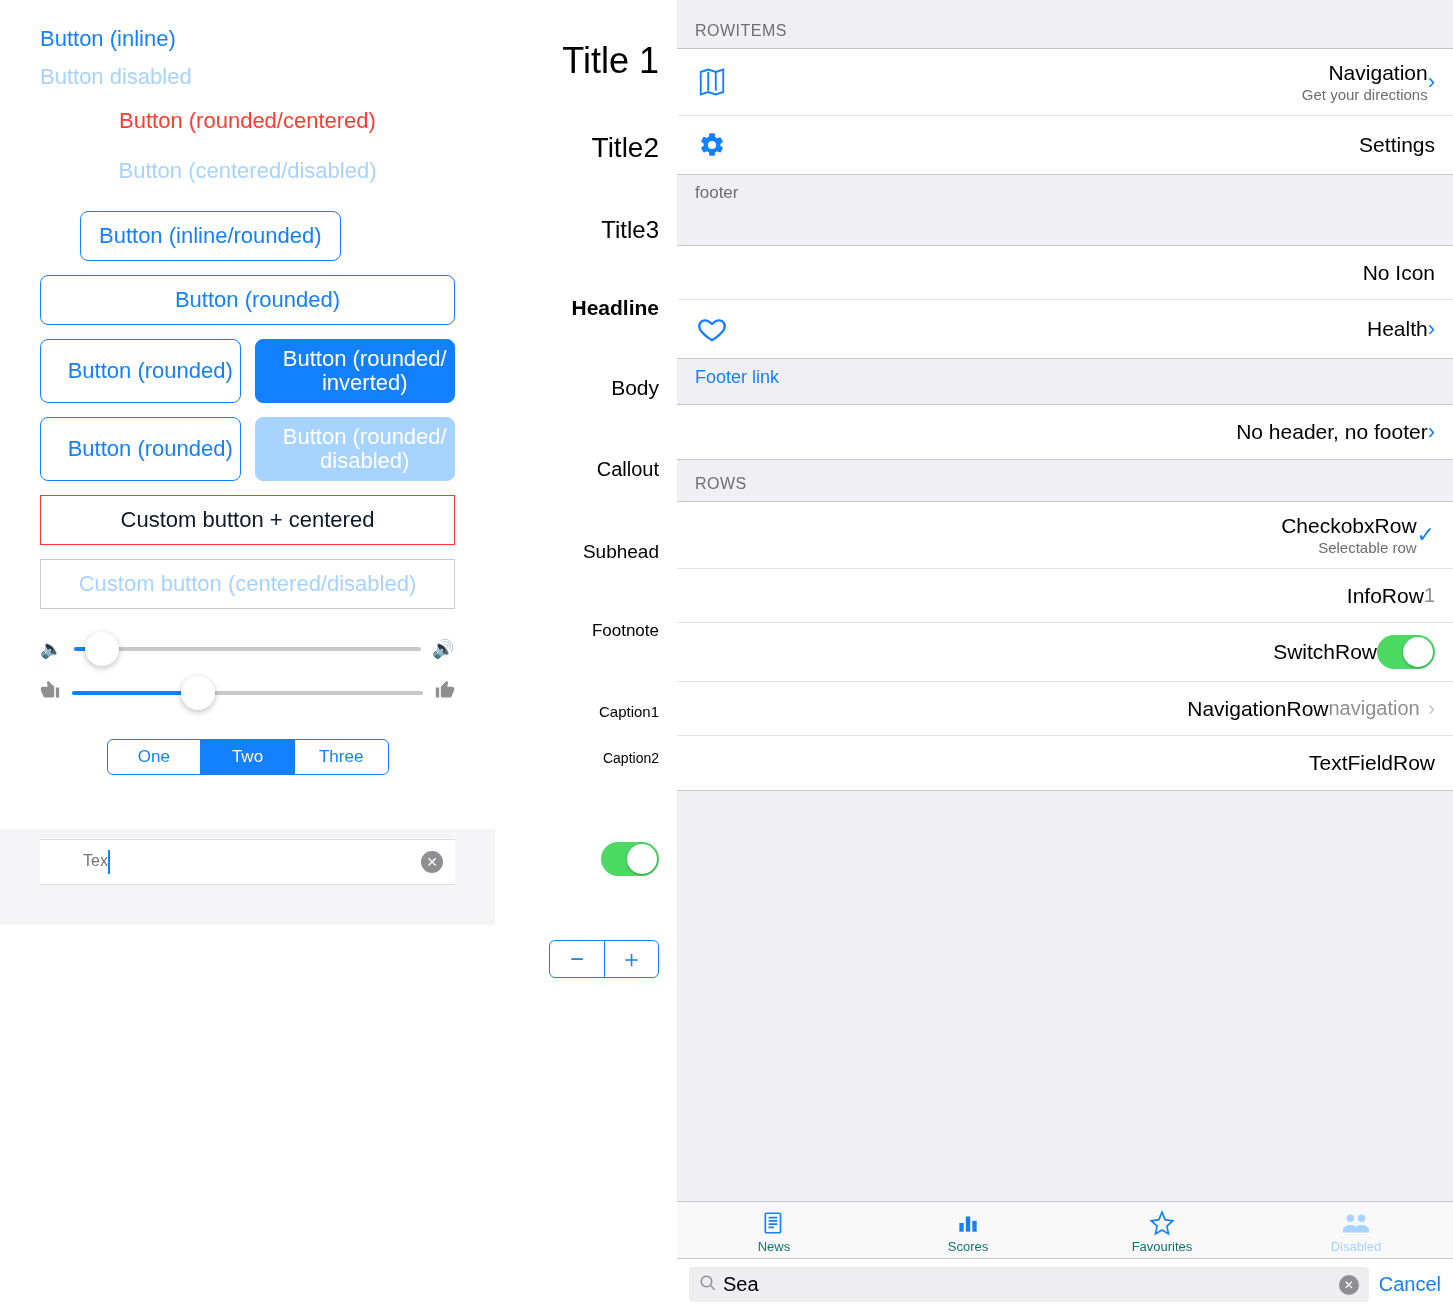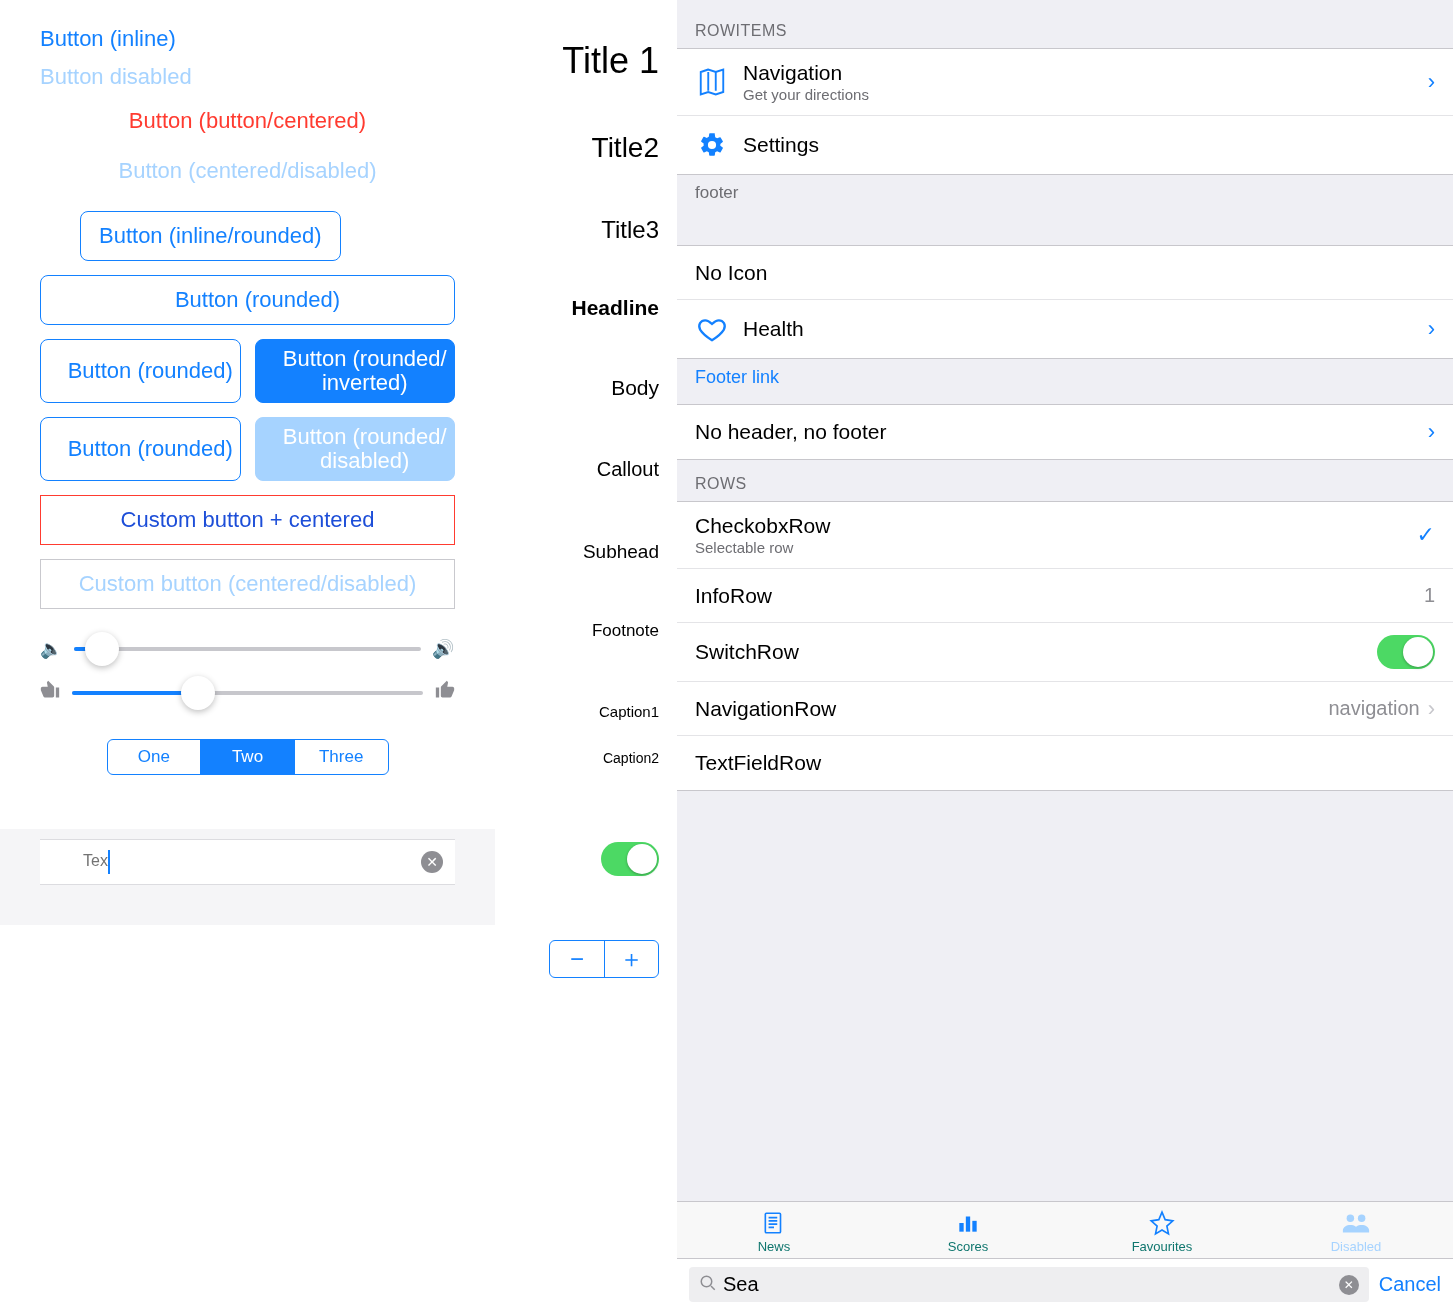--- a/index.html
+++ b/index.html
@@ -64,21 +64,21 @@
     padding-left:20px;
   }
   .rounded-btn.inline { display: inline-flex; padding: 0 18px; margin-right:0; }
   .rounded-btn.disabled { border-color: #a6d3ff; color: #a6d3ff; }
   .rounded-btn.inverted { background: #1381ff; color: #fff; border-color: #1381ff; }
   .rounded-btn.inv-dis { background: #a6d3ff; color: #fff; border-color: #a6d3ff; }
   .two-col { display:flex; margin: 7px 40px; gap: 14px; }
   .two-col .rounded-btn { margin:0; flex:1; height: 64px; }
   .custom-btn {
     border: 1px solid #ff3b30;
-    color: #1d4ed8;
+    color: #0f172a;
     font-size: 22px;
     display:flex; align-items:center; justify-content:center;
     height: 50px;
     margin: 7px 40px;
   }
   .custom-btn.disabled { border-color: #c9c9ce; color: #a6d3ff; }
 
   .slider-row { display:flex; align-items:center; gap:12px; margin: 22px 40px 6px; }
   .slider-track { position:relative; flex:1; height: 4px; background:#c7c7cc; border-radius:2px; }
   .slider-fill { position:absolute; left:0; top:0; height:100%; background:#1381ff; border-radius:2px; }
@@ -137,20 +137,21 @@
   .stepper > div { width:54px; height:36px; display:flex; align-items:center; justify-content:center; color:#1381ff; font-size:24px; }
   .stepper > div + div { border-left:1.5px solid #1381ff; }
 
   
   .section-header { color:#6d6d72; font-size:16px; padding: 15px 18px 8px; text-transform:uppercase; letter-spacing:.5px; }
   .section-header:first-child { padding-top: 22px; }
   .list-group { background:#fff; border-top:1px solid #c8c7cc; border-bottom:1px solid #c8c7cc; }
   .list-row {
     display:flex; align-items:center; padding: 12px 18px; min-height:54px;
     border-bottom:1px solid #e4e4e7;
+    text-align:right;
   }
   .list-row:last-child { border-bottom:none; }
   .list-row .row-icon { width:34px; height:34px; margin-right:14px; display:flex; align-items:center; justify-content:center; }
   .row-main { flex:1; }
   .row-title { font-size:21px; color:#000; }
   .row-sub { font-size:15px; color:#6d6d72; margin-top:1px; }
   .chev { color:#c7c7cc; font-size:22px; }
   .chev.blue { color:#1381ff; }
   .check-blue { color:#1381ff; font-size:22px; }
   .row-detail { color:#8e8e93; font-size:20px; }
@@ -178,21 +179,21 @@
   .right-content { flex:1; overflow:hidden; }
 </style>
 </head>
 <body>
 
 <div class="canvas">
 
   <div class="left-panel">
     <div class="btn-left-pad"><span class="link-btn">Button (inline)</span></div>
     <div class="btn-left-pad"><span class="link-btn disabled">Button disabled</span></div>
-    <div class="center-row"><span class="link-btn red">Button (button/centered)</span></div>
+    <div class="center-row"><span class="link-btn red">Button (rounded/centered)</span></div>
     <div class="center-row"><span class="link-btn disabled">Button (centered/disabled)</span></div>
 
     <div class="btn-left-pad" style="margin-top:8px;"><span class="rounded-btn inline">Button (inline/rounded)</span></div>
 
     <div class="rounded-btn">Button (rounded)</div>
 
     <div class="two-col">
       <div class="rounded-btn">Button (rounded)</div>
       <div class="rounded-btn inverted" style="white-space:pre-line;">Button (rounded/
 inverted)</div>

